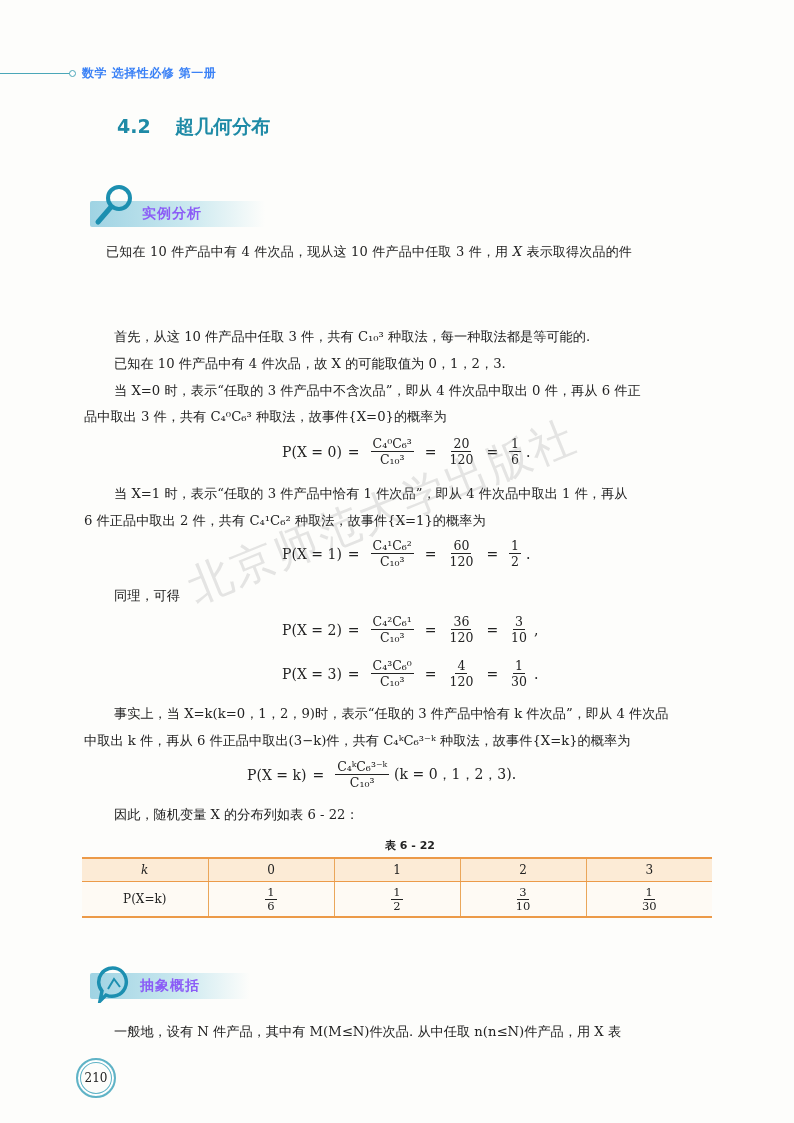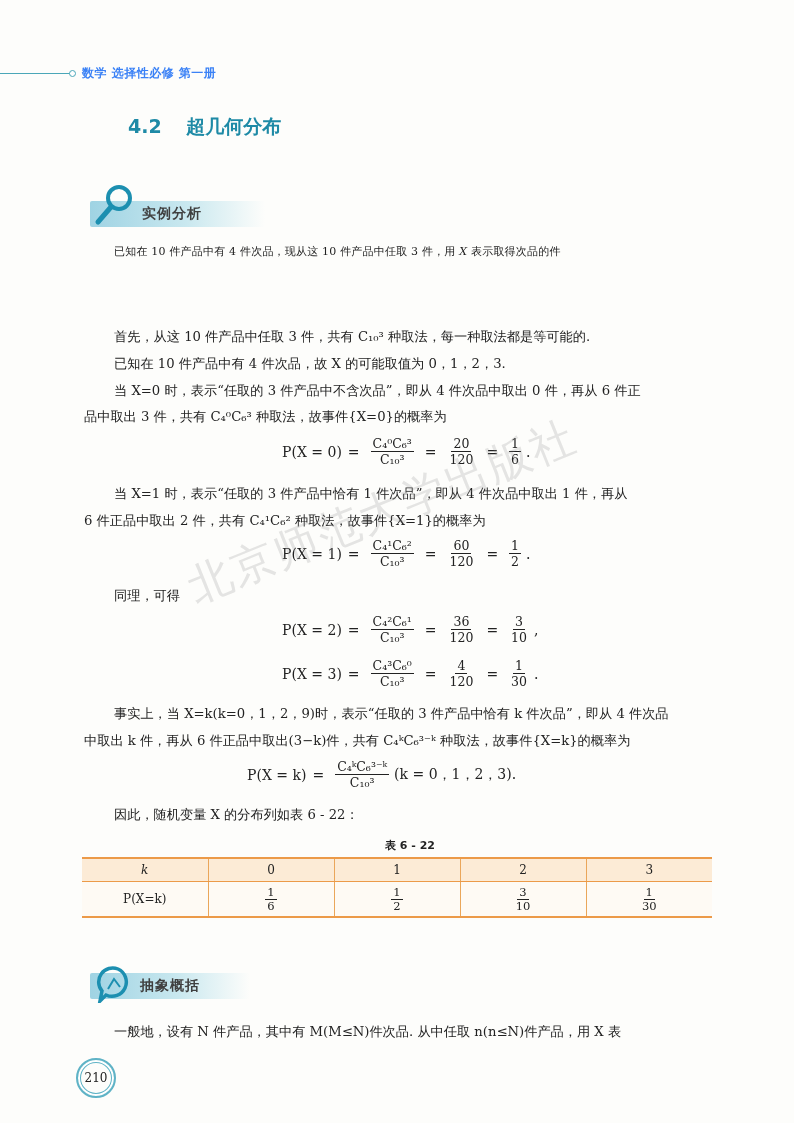--- a/index.html
+++ b/index.html
@@ -16,40 +16,40 @@
     .header-dot {
       position: absolute; left: 69px; top: 70px; width: 5px; height: 5px;
       border: 1px solid #4aa7b8; border-radius: 50%; background: #fff;
     }
     .header-title {
       position: absolute; left: 82px; top: 65px;
       font-family: "DejaVu Sans", sans-serif; font-size: 12px; font-weight: bold;
       color: #3b82f6; letter-spacing: 0.5px;
     }
     .section-title {
-      position: absolute; left: 128px; top: 114px;
+      position: absolute; left: 117px; top: 114px;
       font-family: "DejaVu Sans", sans-serif; font-size: 19px; font-weight: bold;
       color: #1e8aa6;
     }
     .section-title .num { margin-right: 18px; }
 
     .banner {
       position: absolute; height: 26px; width: 175px;
       background: linear-gradient(90deg, #9fd3e3 0%, #c9e8ef 55%, rgba(220,240,240,0) 100%);
       border-radius: 2px;
     }
     .banner-label {
       position: absolute; font-family: "DejaVu Sans", sans-serif; font-weight: bold;
-      font-size: 14px; color: #404040; letter-spacing: 1px;
+      font-size: 14px; color: #8b5cf6; letter-spacing: 1px;
     }
     .banner-icon { position: absolute; }
 
     .para {
-      position: absolute; left: 84px; width: 640px;
-      font-size: 11px; line-height: 28px; letter-spacing: 0.2px;
+      position: absolute; left: 76px; width: 640px;
+      font-size: 13px; line-height: 28px; letter-spacing: 0.2px;
     }
     .indent { text-indent: 30px; }
     .line { position: absolute; font-size: 13.2px; white-space: nowrap; }
     i.v { font-style: italic; font-family: "DejaVu Serif", serif; }
 
     .formula {
       position: absolute; display: flex; align-items: center;
       font-family: "DejaVu Serif", serif; font-size: 14px; white-space: nowrap;
     }
     .frac {

